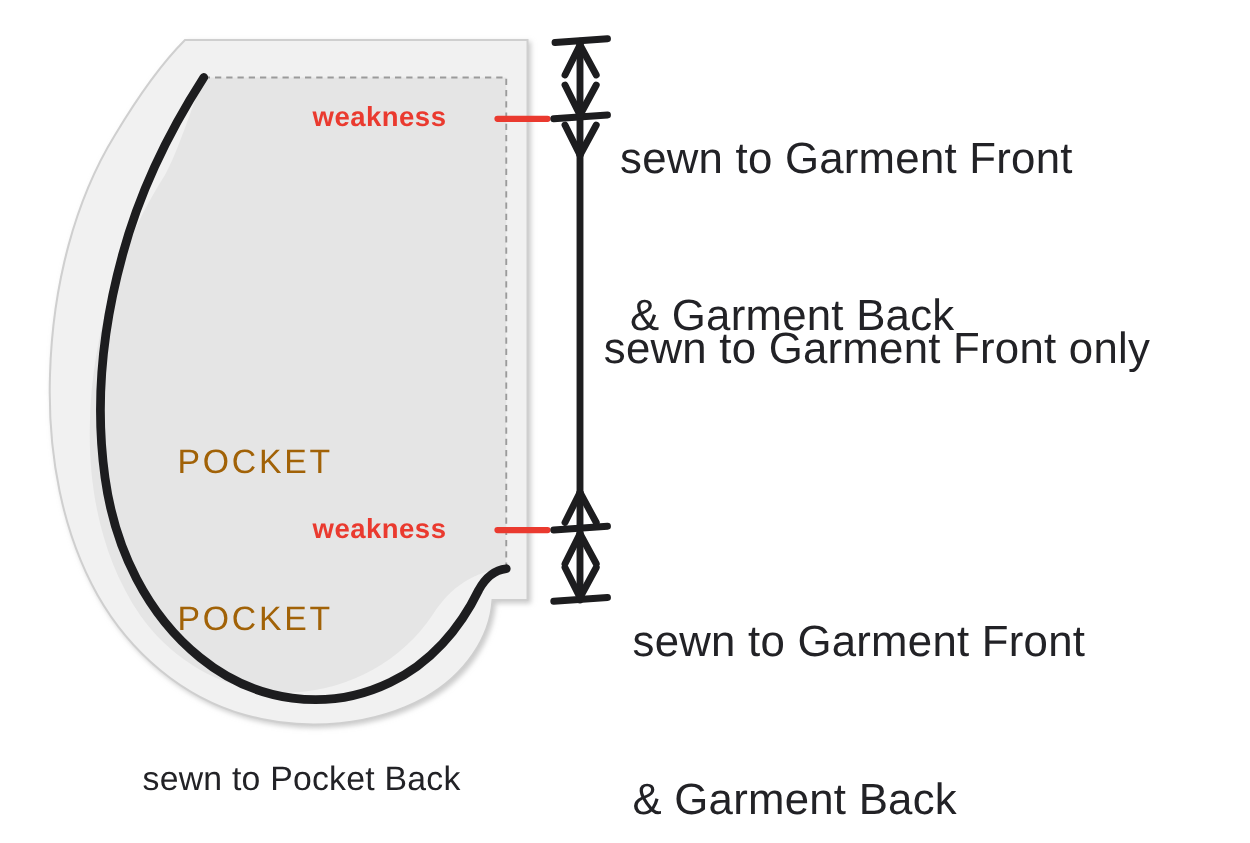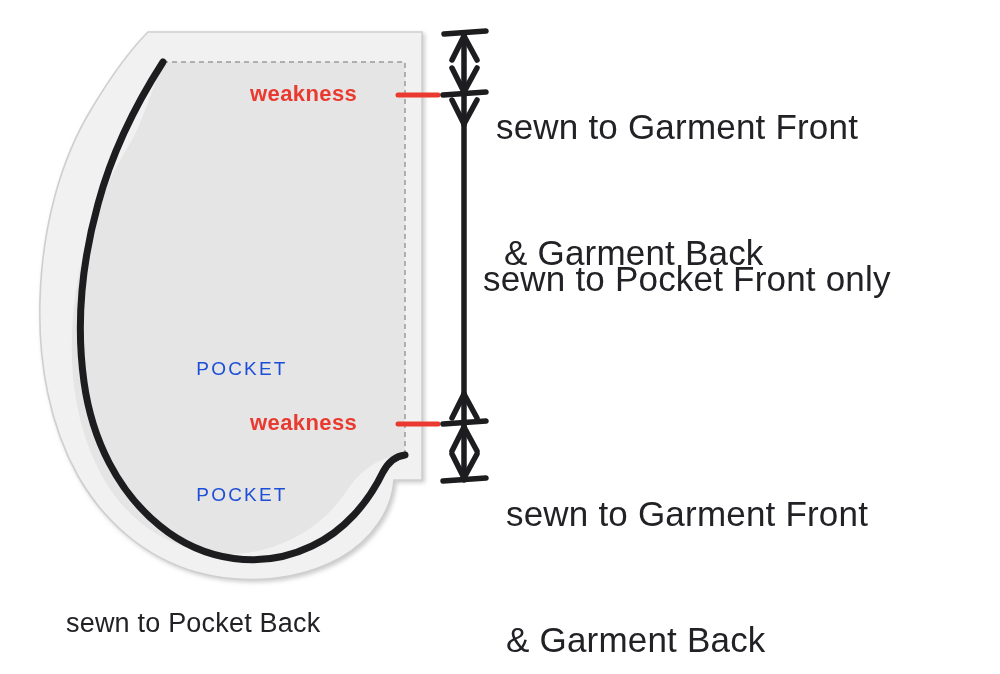--- a/index.html
+++ b/index.html
@@ -42,29 +42,29 @@
     line-height: 42px;
     color: #222226;
   }
   .weak {
     font-size: 22px;
     color: #ea3a2f;
     font-weight: 700;
     letter-spacing: 0.4px;
   }
   .piece-label {
-    font-size: 19px;
+    font-size: 27px;
     line-height: 42px;
-    color: #1d4ed8;
+    color: #a16207;
     letter-spacing: 2.2px;
-    text-align: center;
   }
   .caption {
     font-size: 27px;
     color: #222226;
+    margin-left: 48px;
   }
 </style>
 </head>
 <body>
 
 <div id="stage">
 
   <svg class="layer" viewBox="0 0 1000 674" width="1000" height="674" xmlns="http://www.w3.org/2000/svg">
 
     <defs>
@@ -154,21 +154,21 @@
   </div>
 
   <div class="txt hand weak" style="left:250px; top:81px;">weakness</div>
   <div class="txt hand weak" style="left:250px; top:410px;">weakness</div>
 
   <div class="txt hand note" style="left:496px; top:22px;">
     <div>sewn to Garment Front</div>
     <div style="padding-left:8px;">&amp; Garment Back</div>
   </div>
 
-  <div class="txt hand note" style="left:483px; top:258px;">sewn to Pocket Front only</div>
+  <div class="txt hand note" style="left:483px; top:258px;">sewn to Garment Front only</div>
 
   <div class="txt hand note" style="left:506px; top:409px;">
     <div>sewn to Garment Front</div>
     <div>&amp; Garment Back</div>
   </div>
 
   <div class="txt hand caption" style="left:66px; top:608px;">sewn to Pocket Back</div>
 
 </div>
 

